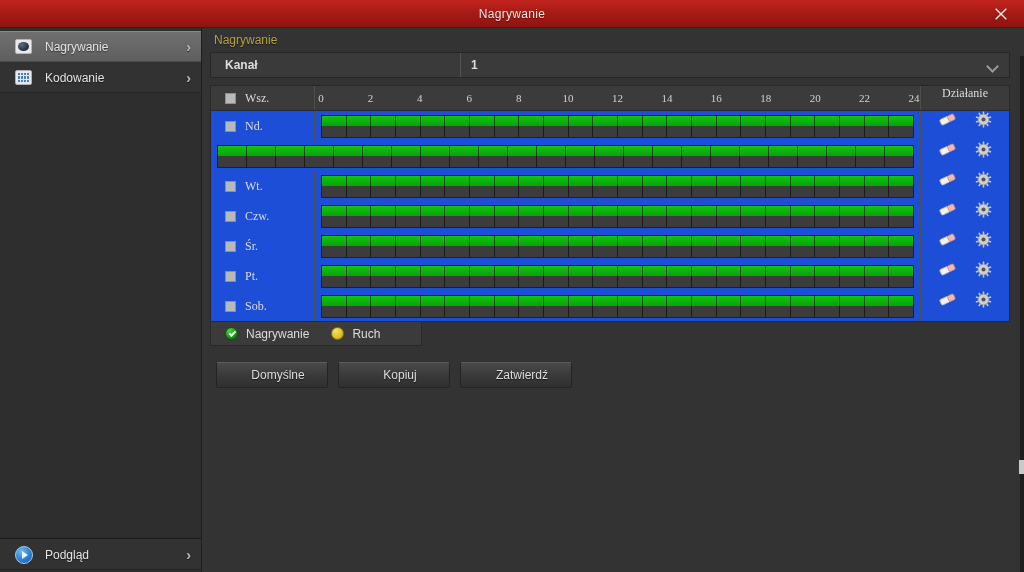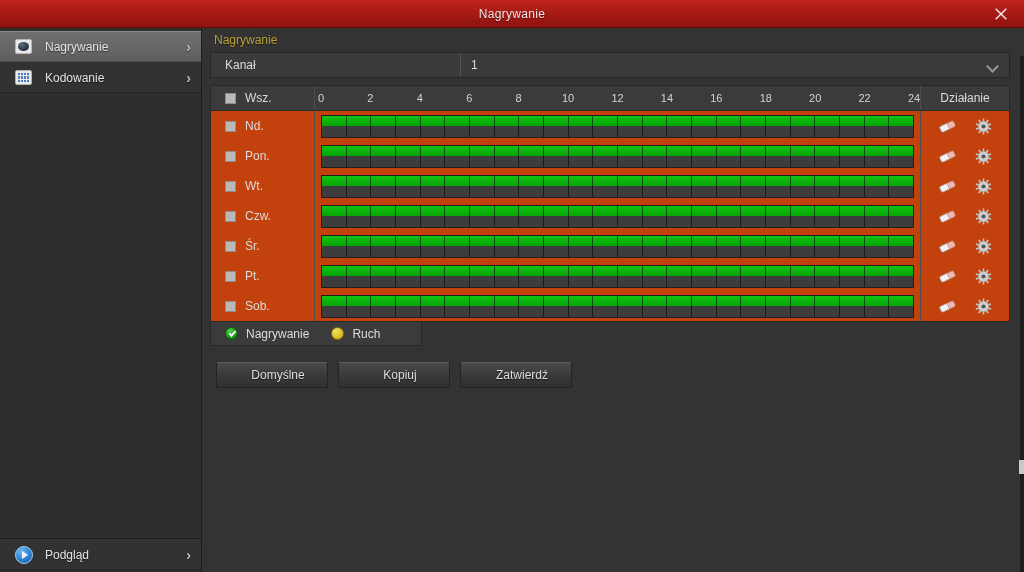--- a/index.html
+++ b/index.html
@@ -185,20 +185,21 @@
   .panel { padding: 0 14px 0 8px; }
 
   
   .field-row {
     display: flex;
     align-items: stretch;
     height: 26px;
     margin: 0 0 7px 0;
     background: #3a3a3a;
     border: 1px solid #262626;
+    font-weight: bold;
   }
   .field-label {
     width: 250px;
     flex: 0 0 250px;
     display: flex;
     align-items: center;
     padding-left: 14px;
     font-size: 12px;
     color: #dcdcdc;
     border-right: 1px solid #545454;
@@ -223,21 +224,22 @@
     left: 0; top: 0;
     width: 7px; height: 7px;
     border-right: 2px solid #9a9a9a;
     border-bottom: 2px solid #9a9a9a;
     transform: rotate(45deg);
   }
 
   
   .sched {
     border: 1px solid #282828;
-    background: #c2410c;
+    background: #1d4ed8;
+    font-family: Liberation Serif, serif;
   }
 
   .sched-head {
     display: flex;
     height: 25px;
     align-items: stretch;
     border-bottom: 1px solid #2b2b2b;
     background: #3b3b3b;
   }
   .col-days {
@@ -250,21 +252,21 @@
   }
   .col-time {
     flex: 1 1 auto;
     position: relative;
     border-right: 1px solid #4e4e4e;
   }
   .col-action {
     width: 88px;
     flex: 0 0 88px;
     display: flex;
-    align-items: center;
+    align-items: flex-start;
     justify-content: center;
   }
   .col-action .hdr { font-size: 12px; color: #dcdcdc; }
 
   .time-ticks {
     position: absolute;
     inset: 0;
   }
   .tick {
     position: absolute;
@@ -580,24 +582,20 @@
                       <rect x="9.1" y="0.6" width="1.8" height="5" fill="#c8c8c8" transform="rotate(252 10 10)"></rect>
                       <rect x="9.1" y="0.6" width="1.8" height="5" fill="#c8c8c8" transform="rotate(288 10 10)"></rect>
                       <rect x="9.1" y="0.6" width="1.8" height="5" fill="#c8c8c8" transform="rotate(324 10 10)"></rect>
                       <circle cx="10" cy="10" r="6.3" fill="#cfcfcf" stroke="#9a9a9a" stroke-width="0.8"></circle>
                       <circle cx="10" cy="10" r="2.4" fill="#555555"></circle>
                     </svg>
                   </div>
                 </div>
               </div>
               <div class="sched-row">
-                <div class="col-days">
-                  <span class="cbx"></span>
-                  <span class="cbx-label">Pon.</span>
-                </div>
                 <div class="col-time">
                   <div class="bar-wrap">
                     <div class="bar-fill" style="left: 0%; width: 100%;"></div>
                     <div class="bar-grid">
                       <i></i>
                       <i></i>
                       <i></i>
                       <i></i>
                       <i></i>
                       <i></i>

